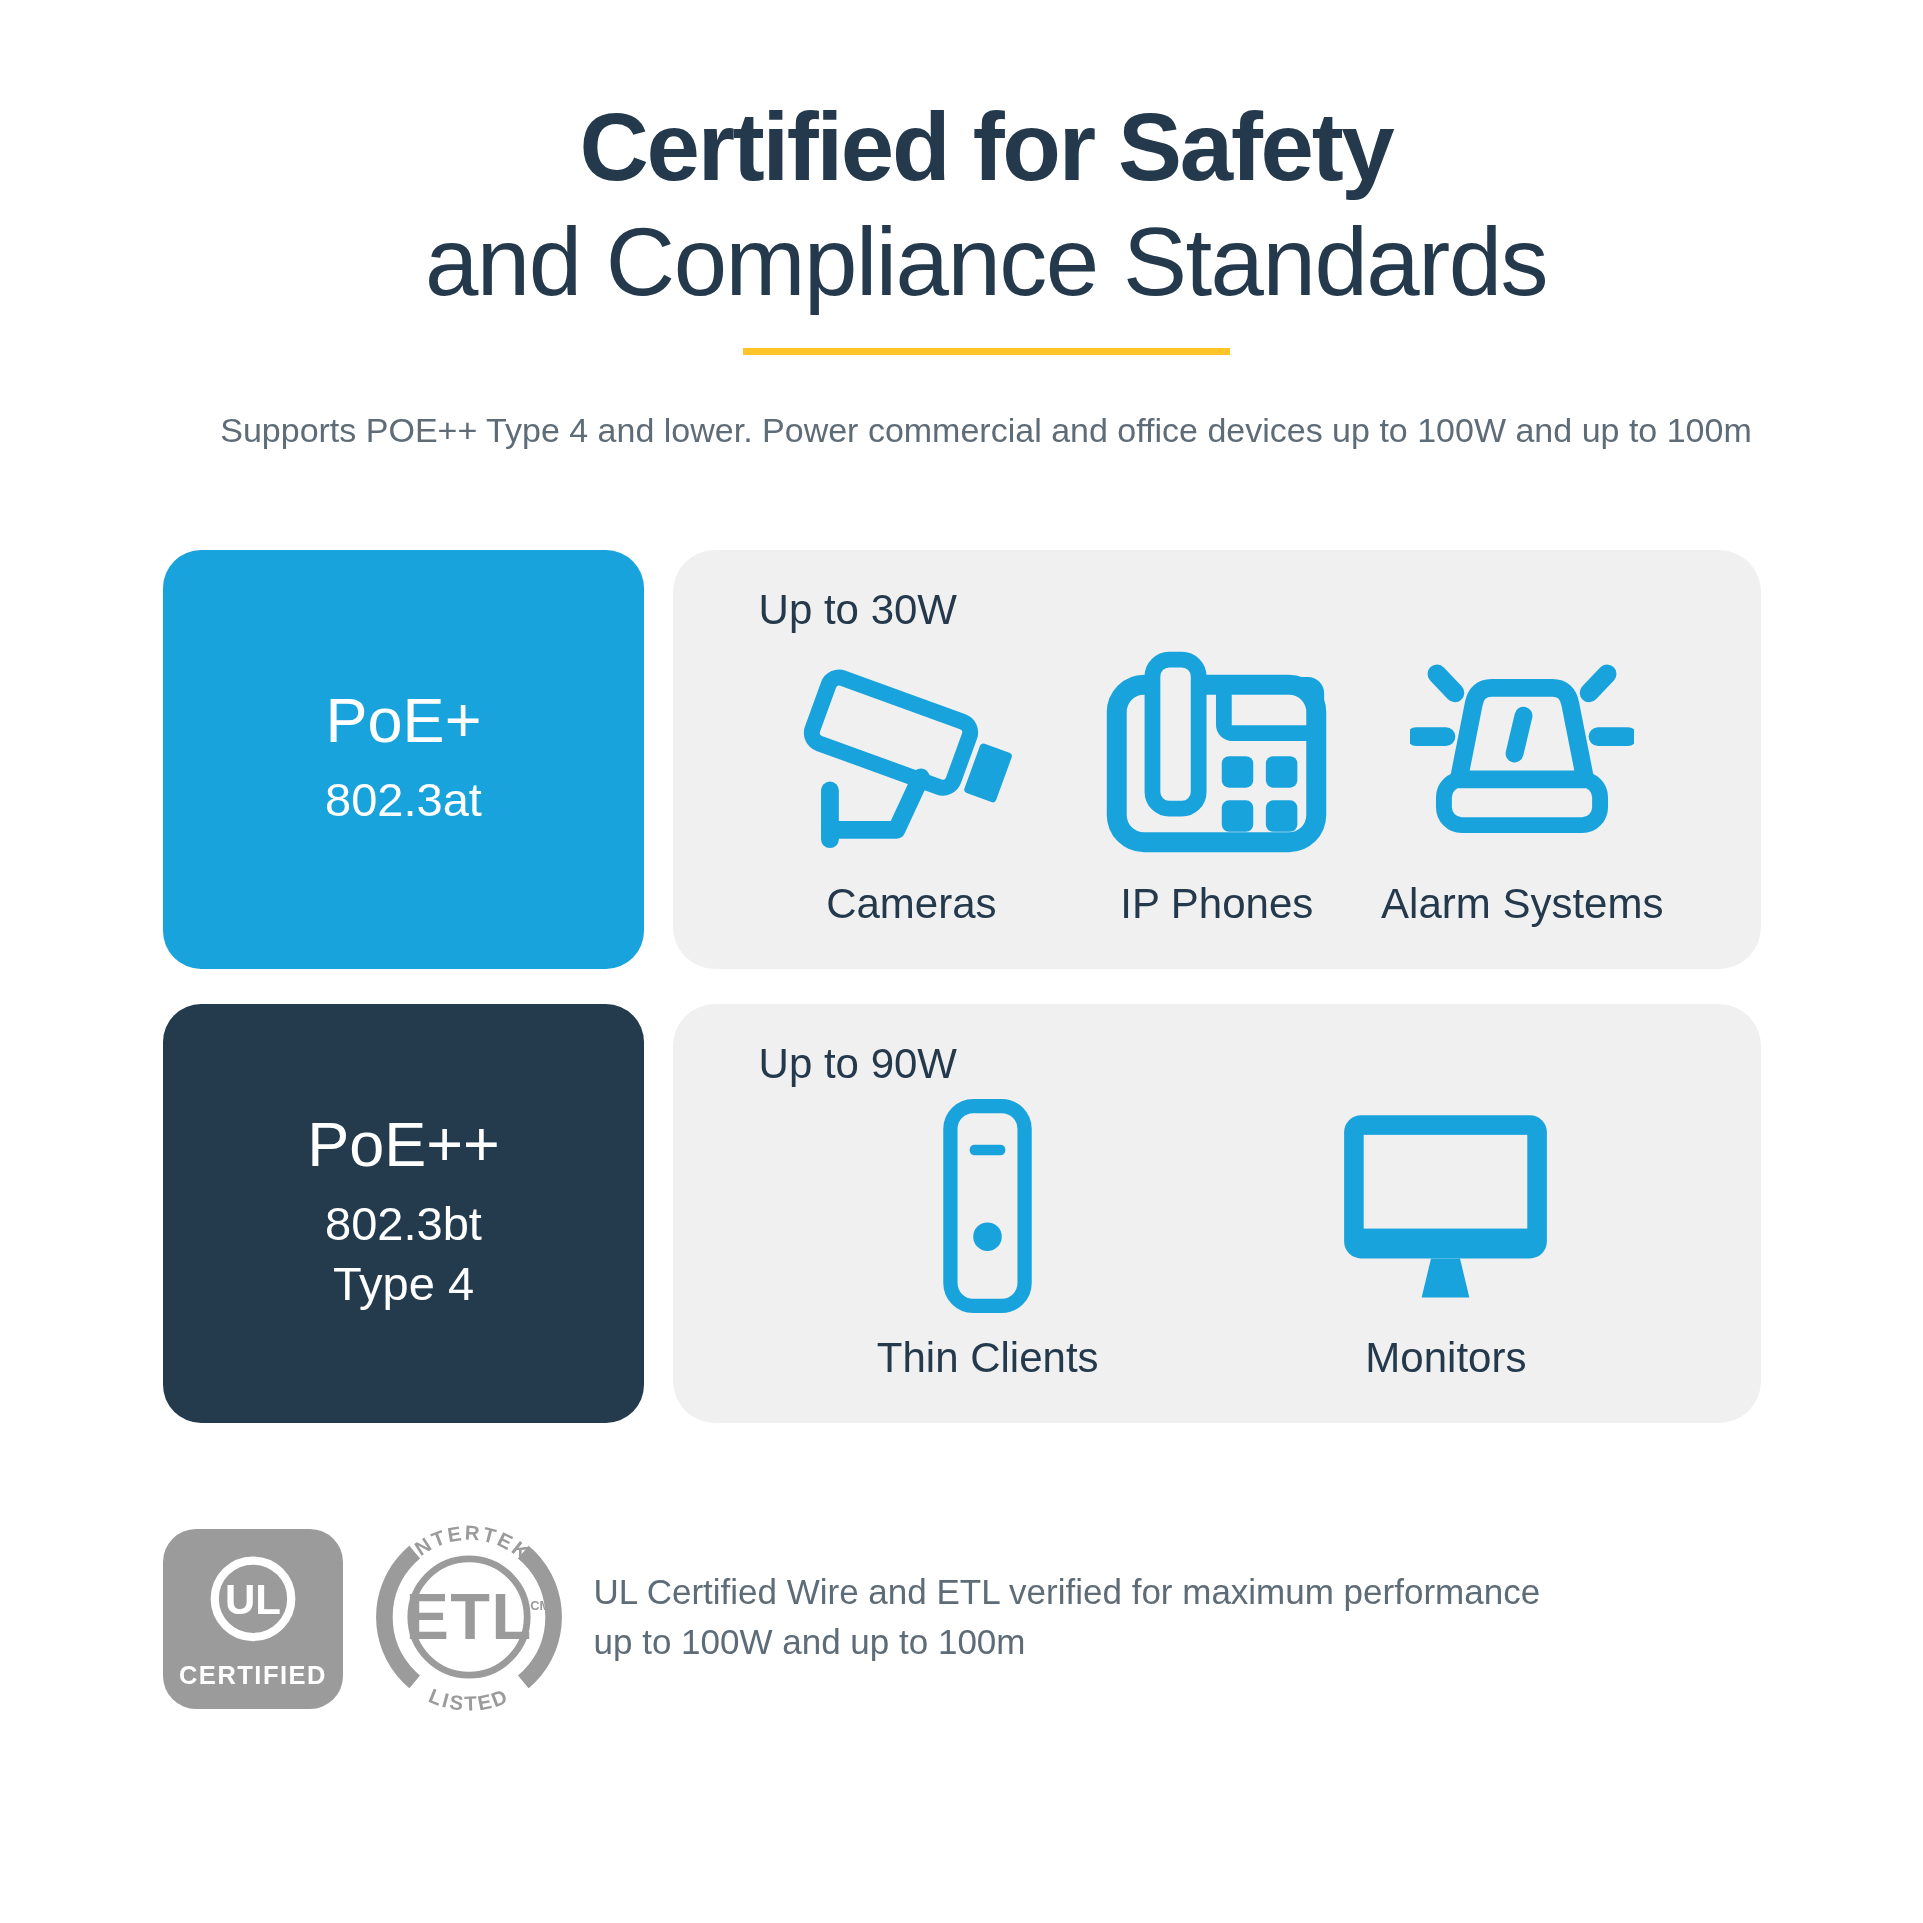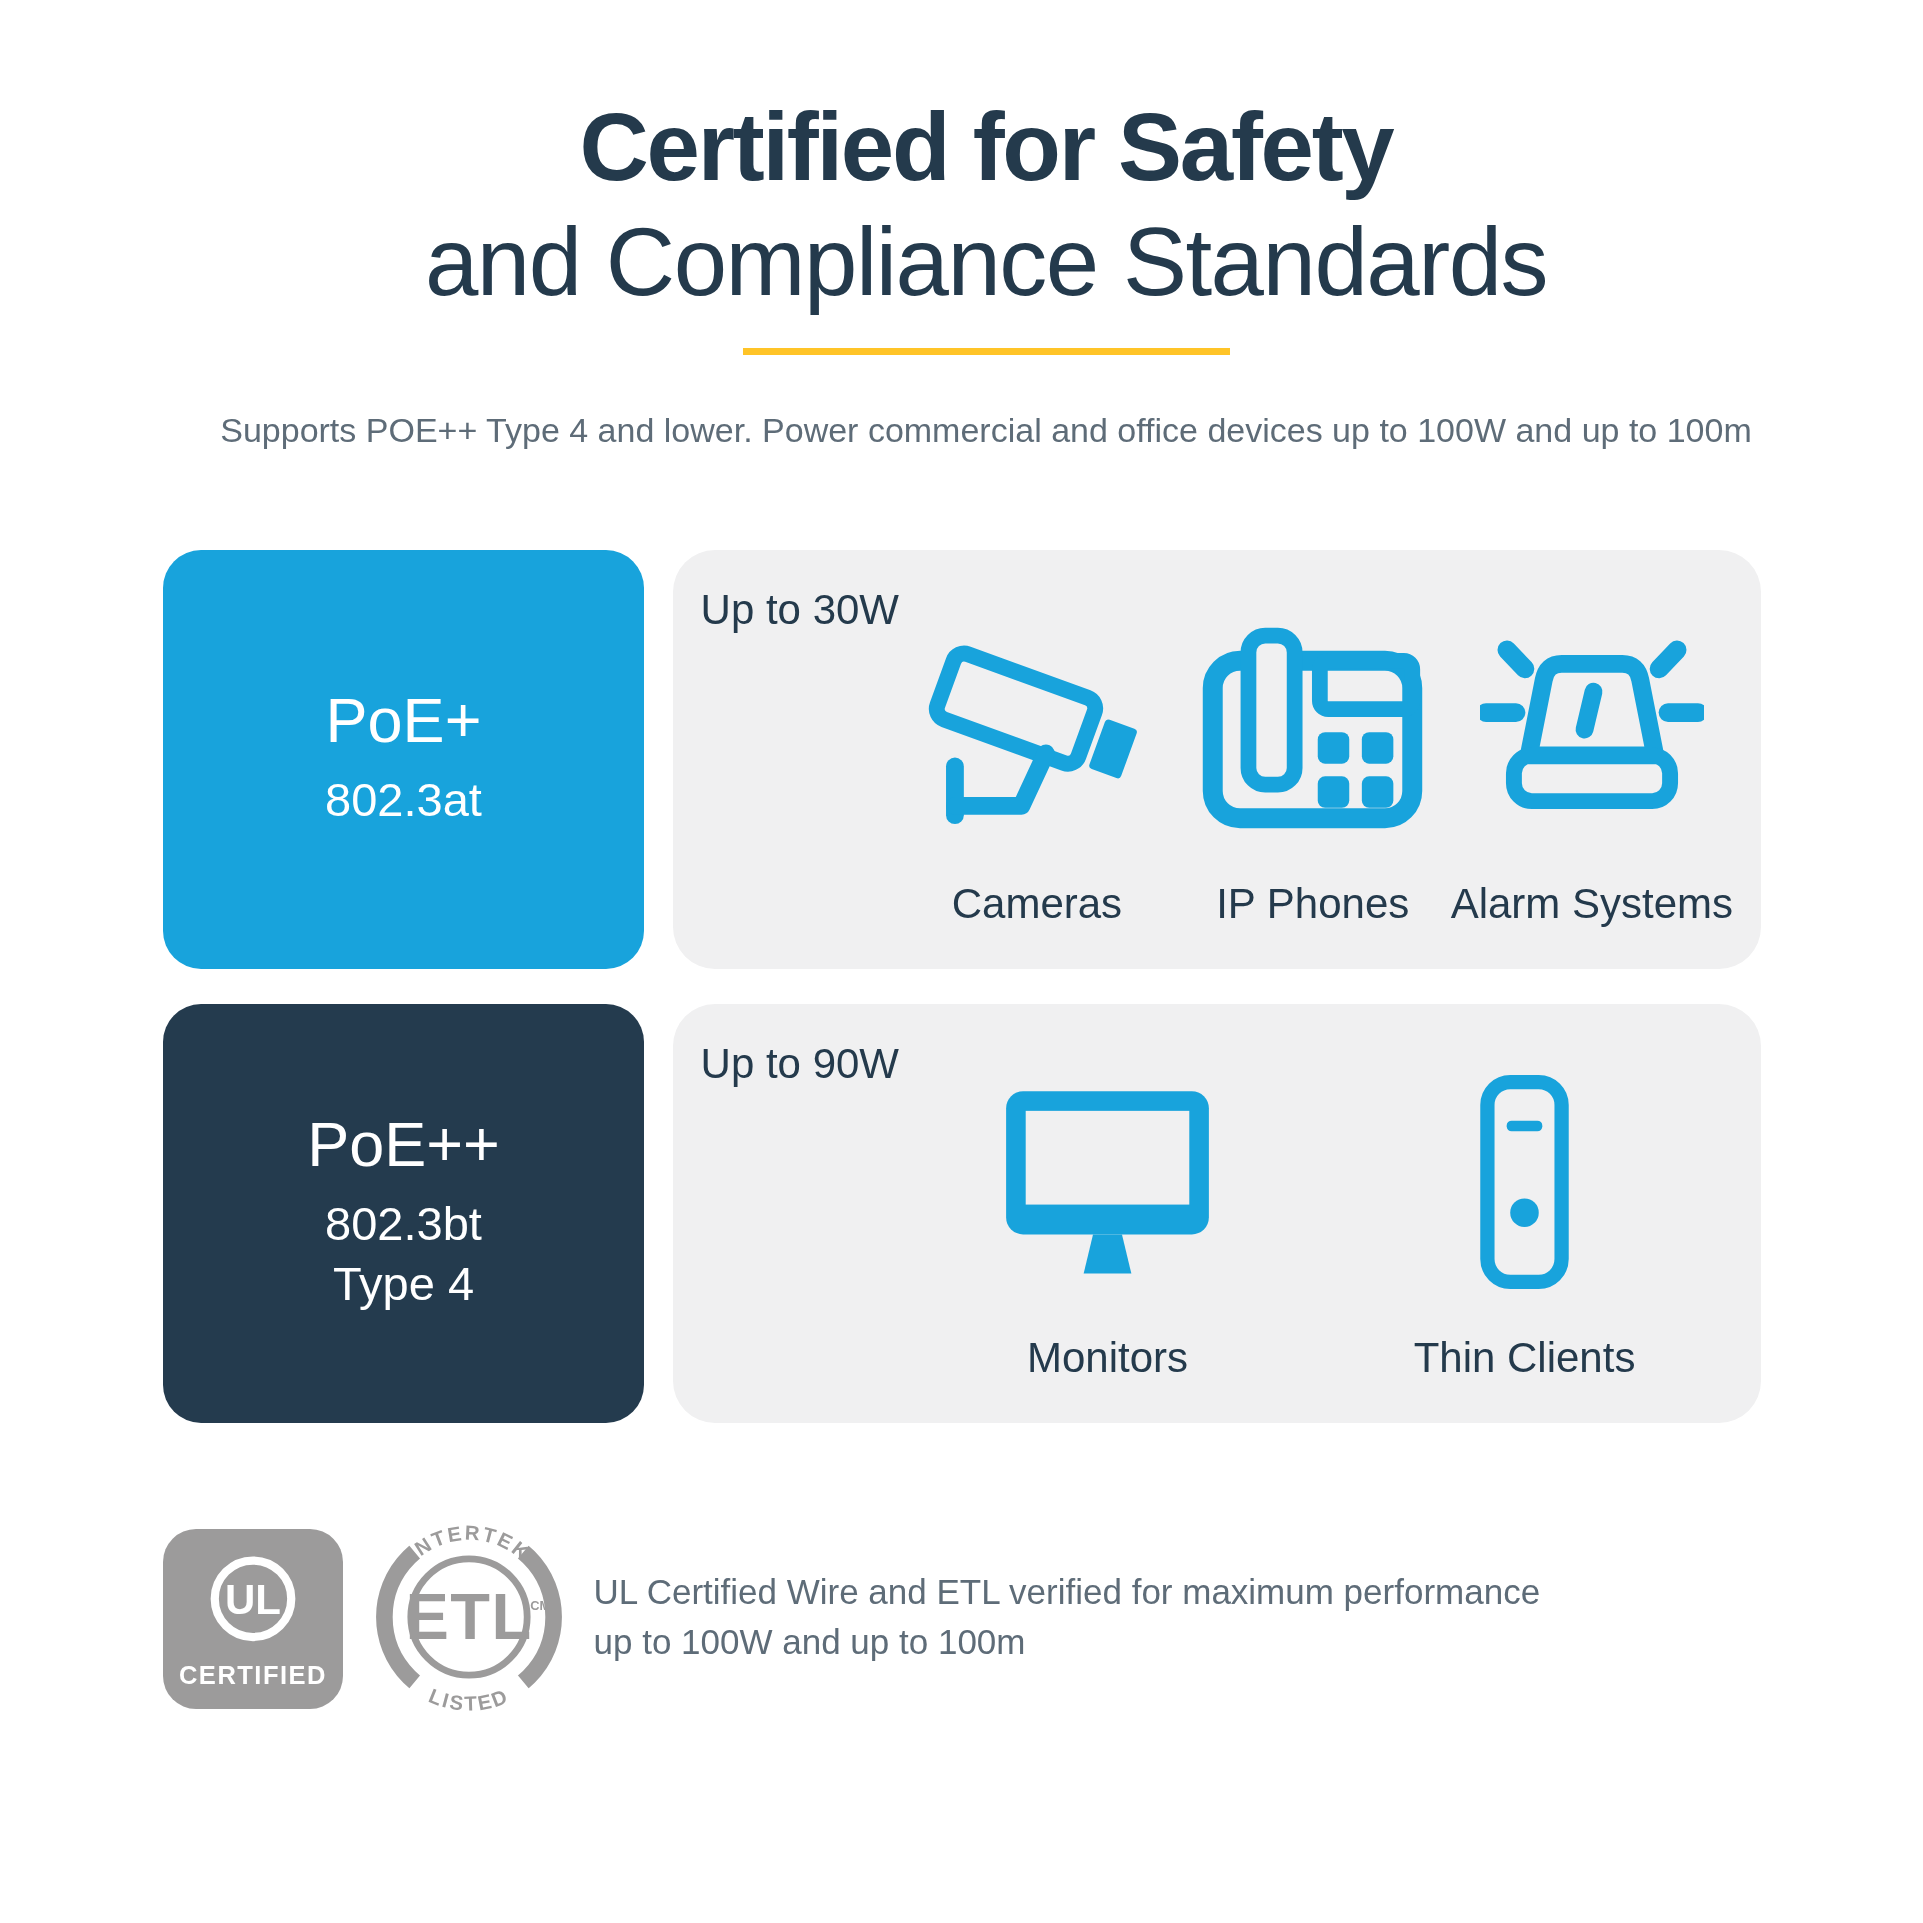--- a/index.html
+++ b/index.html
@@ -19,21 +19,21 @@
   .badge-box {
     width:481px; flex:0 0 481px; border-radius:38px; color:#fff;
     display:flex; flex-direction:column; align-items:center; justify-content:center; text-align:center;
   }
   .badge-box.blue { background:var(--blue); }
   .badge-box.navy { background:var(--navy); }
   .badge-title { font-size:63px; font-weight:400; line-height:1; }
   .badge-sub { font-size:47px; font-weight:400; margin-top:18px; line-height:1.28; }
   .panel {
     flex:1; background:var(--panel); border-radius:42px;
-    padding:36px 28px 41px; box-sizing:border-box; display:flex; flex-direction:row;
+    padding:36px 86px 41px; box-sizing:border-box; display:flex; flex-direction:column;
   }
   .panel-header { font-size:42px; color:var(--titleNavy); font-weight:400; }
   .items { flex:1; display:flex; margin-top:4.5px; }
   .item { flex:1; display:flex; flex-direction:column; align-items:center; justify-content:flex-end; }
   .icon-box { flex:1; display:flex; align-items:center; justify-content:center; color:var(--blue); }
   .item-label { font-size:42px; color:var(--titleNavy); margin-top:15px; white-space:nowrap; }
   .panel-fill { fill:var(--panel); }
   
   .footer { position:absolute; top:1515px; left:163px; display:flex; align-items:flex-start; }
   .ul-badge { color:var(--badgeGray); margin-top:13.5px; }
@@ -120,38 +120,38 @@
           <div>802.3bt</div>
           <div>Type 4</div>
         </div>
       </div>
       <div class="panel">
         <div class="panel-header">Up to 90W</div>
         <div class="items">
 
           <div class="item">
             <div class="icon-box">
+              <svg width="93" height="214" viewBox="0 0 130 300">
+                <rect x="13" y="10" width="104" height="280" rx="32" fill="none" stroke="currentColor" stroke-width="20"></rect>
+                <rect x="40" y="64" width="50" height="15" rx="7" fill="currentColor"></rect>
+                <circle cx="65" cy="193" r="20" fill="currentColor"></circle>
+              </svg>
+            </div>
+            <div class="item-label">Thin Clients</div>
+          </div>
+
+          <div class="item">
+            <div class="icon-box">
               <svg width="213" height="192" viewBox="0 0 250 225">
                 <rect x="6" y="6" width="238" height="168" rx="20" fill="currentColor"></rect>
                 <rect x="29" y="29" width="192" height="110" class="panel-fill"></rect>
                 <path d="M108 174 L142 174 L153 220 L97 220 Z" fill="currentColor"></path>
               </svg>
             </div>
             <div class="item-label">Monitors</div>
-          </div>
-
-          <div class="item">
-            <div class="icon-box">
-              <svg width="93" height="214" viewBox="0 0 130 300">
-                <rect x="13" y="10" width="104" height="280" rx="32" fill="none" stroke="currentColor" stroke-width="20"></rect>
-                <rect x="40" y="64" width="50" height="15" rx="7" fill="currentColor"></rect>
-                <circle cx="65" cy="193" r="20" fill="currentColor"></circle>
-              </svg>
-            </div>
-            <div class="item-label">Thin Clients</div>
           </div>
 
 
         </div>
       </div>
     </section>
 
   </div>
 
   <div class="footer">

